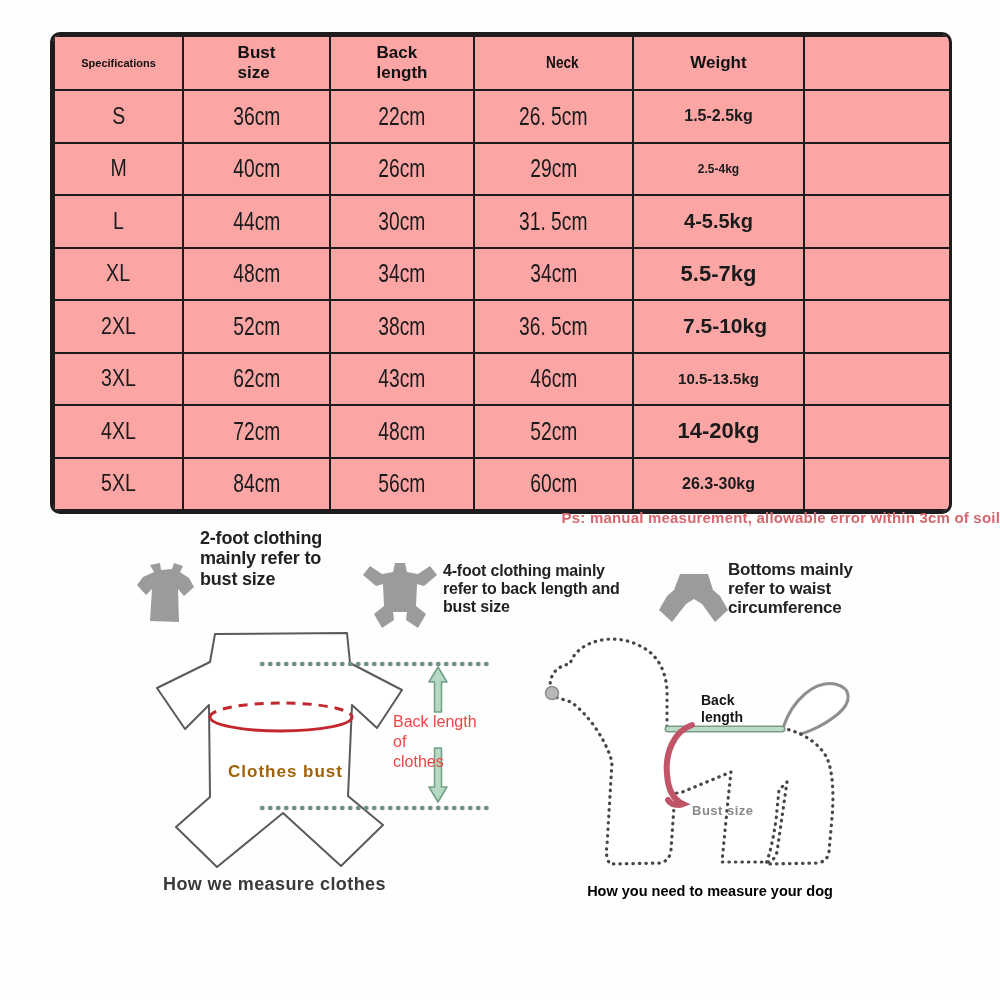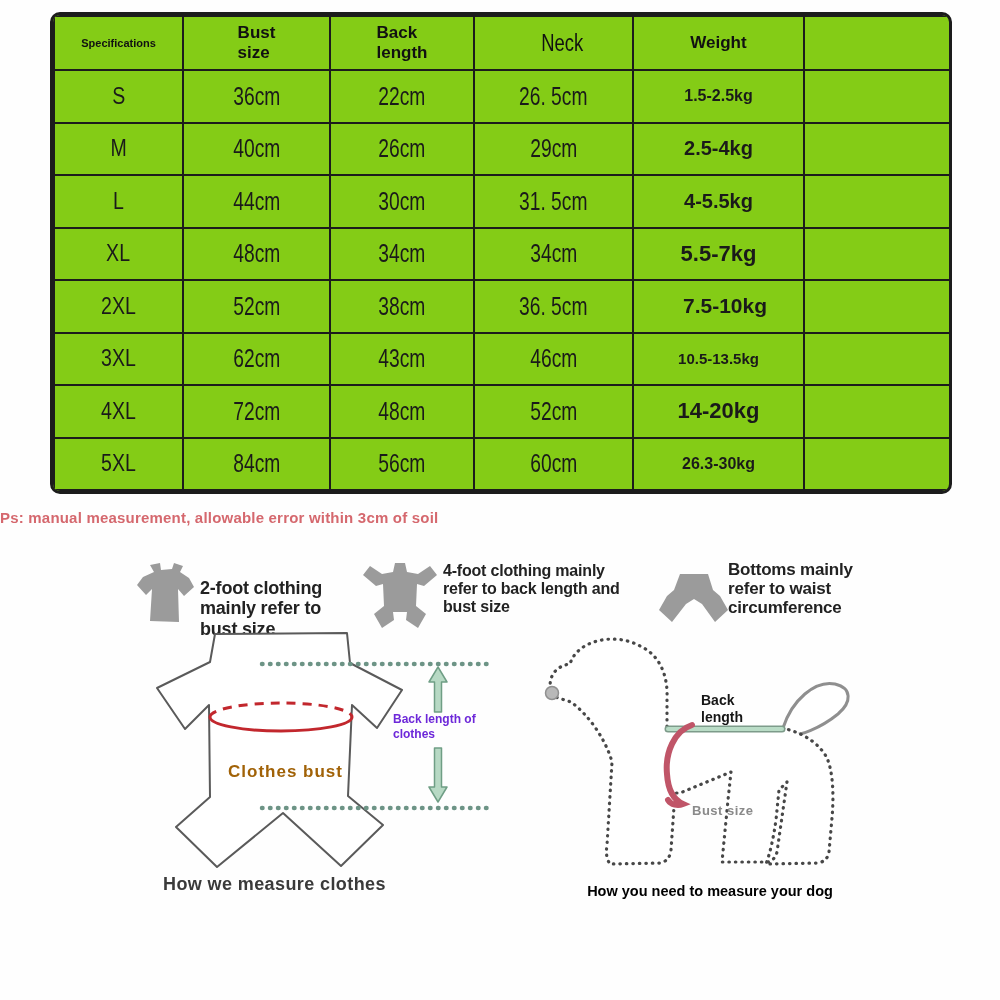--- a/index.html
+++ b/index.html
@@ -1,59 +1,59 @@
 <!DOCTYPE html>
 <html><head>
 <meta charset="utf-8">
 <style>
   html,body{margin:0;padding:0;background:#fff;}
   #page{position:relative;width:1000px;height:1000px;background:#fefefe;overflow:hidden;
         font-family:"Liberation Sans",sans-serif;color:#1a1a1a;}
   .abs{position:absolute;}
 
   
-  .tbl-wrap{left:50px;top:12px;width:896px;height:476px;border:3px solid #1c1c1c;
-            border-radius:10px;overflow:hidden;background:#84cc16;}
+  .tbl-wrap{left:50px;top:32px;width:896px;height:476px;border:3px solid #1c1c1c;
+            border-radius:10px;overflow:hidden;background:#fca5a5;}
   table.tbl{border-collapse:collapse;width:100%;height:100%;table-layout:fixed;}
   .tbl th,.tbl td{border:2px solid #1c1c1c;text-align:center;vertical-align:middle;padding:0;}
   .tbl col.c1{width:129px}.tbl col.c2{width:147px}.tbl col.c3{width:144px}
   .tbl col.c4{width:159px}.tbl col.c5{width:171px}.tbl col.c6{width:146px}
   .tbl thead th{height:52px;font-size:17px;font-weight:bold;color:#111;}
   .tbl thead th .hblk{display:inline-block;text-align:left;white-space:pre-line;line-height:1.15;}
   .tbl thead th.h-spec{font-size:11px;}
-  .tbl thead th.h-neck{font-weight:400;font-size:23px;padding-left:18px;}
+  .tbl thead th.h-neck{font-weight:700;font-size:17px;padding-left:18px;}
   .tbl thead th.h-neck .cond{display:inline-block;transform:scaleX(.8);}
   .tbl tbody td{height:50px;}
   td.c-size span{display:inline-block;font-size:23px;transform:scaleX(.85);}
   td.c-num span{display:inline-block;font-size:26px;transform:scaleX(.74);letter-spacing:0;}
   td.c-wt{font-weight:bold;}
   tbody tr:nth-child(1) td.c-wt{font-size:16px;margin-top:20px;}
-  tbody tr:nth-child(2) td.c-wt{font-size:20px;border-radius:8px;}
+  tbody tr:nth-child(2) td.c-wt{font-size:12px;border-radius:8px;}
   tbody tr:nth-child(3) td.c-wt{font-size:20px;}
   tbody tr:nth-child(4) td.c-wt{font-size:22px;}
   tbody tr:nth-child(5) td.c-wt{font-size:21px;padding-left:13px;}
   tbody tr:nth-child(6) td.c-wt{font-size:15px;}
   tbody tr:nth-child(7) td.c-wt{font-size:22px;}
   tbody tr:nth-child(8) td.c-wt{font-size:16px;}
 
   
-  .note{left:0;top:509px;width:1000px;text-align:left;font-size:15px;font-weight:bold;
+  .note{left:0;top:509px;width:1000px;text-align:right;font-size:15px;font-weight:bold;
         color:#d5686e;letter-spacing:.2px;}
 
   
   .legend-text{font-weight:bold;color:#222;line-height:1.13;letter-spacing:-.2px;white-space:pre-line;}
-  .lt1{left:200px;top:578px;width:160px;font-size:18px;}
+  .lt1{left:200px;top:528px;width:160px;font-size:18px;}
   .lt2{left:443px;top:562px;width:220px;font-size:16px;}
   .lt3{left:728px;top:560px;width:170px;font-size:17px;}
 
   
   .lbl-clothes-bust{left:228px;top:738px;width:120px;font-size:17px;font-weight:600;
                     color:#a16207;letter-spacing:1px;margin-top:24px;}
-  .lbl-backlen-clothes{left:393px;top:712px;width:90px;font-size:12px;font-weight:bold;
-                       color:#6d28d9;line-height:1.25;white-space:pre-line;}
+  .lbl-backlen-clothes{left:393px;top:712px;width:90px;font-size:16px;font-weight:normal;
+                       color:#ef4444;line-height:1.25;white-space:pre-line;}
   .cap-clothes{left:163px;top:874px;width:260px;font-size:18px;font-weight:bold;color:#3a3a3a;letter-spacing:.4px;}
   .lbl-back-length{left:701px;top:692px;width:70px;font-size:14px;font-weight:bold;color:#161616;
                    line-height:1.2;white-space:pre-line;}
   .lbl-bust-size{left:692px;top:803px;width:80px;font-size:13px;font-weight:600;color:#8a8a8a;letter-spacing:.5px;}
   .cap-dog{left:570px;top:883px;width:280px;text-align:center;font-size:14.5px;font-weight:bold;color:#000000;}
 </style>
 </head>
 <body>
 
 <div id="page">

